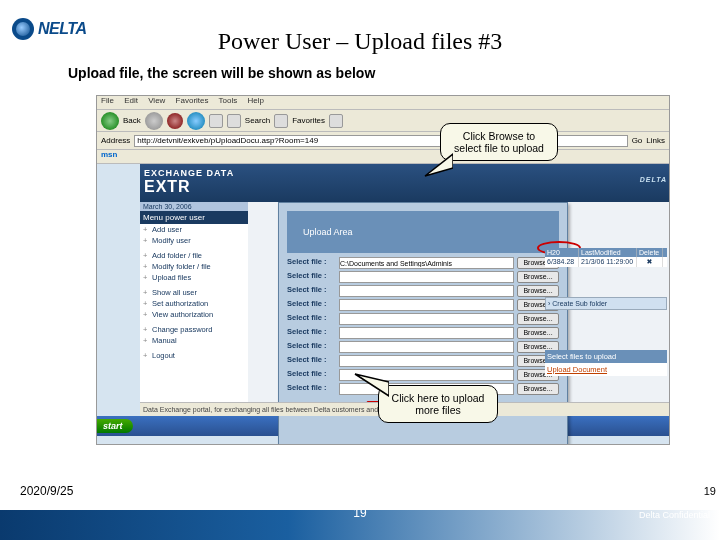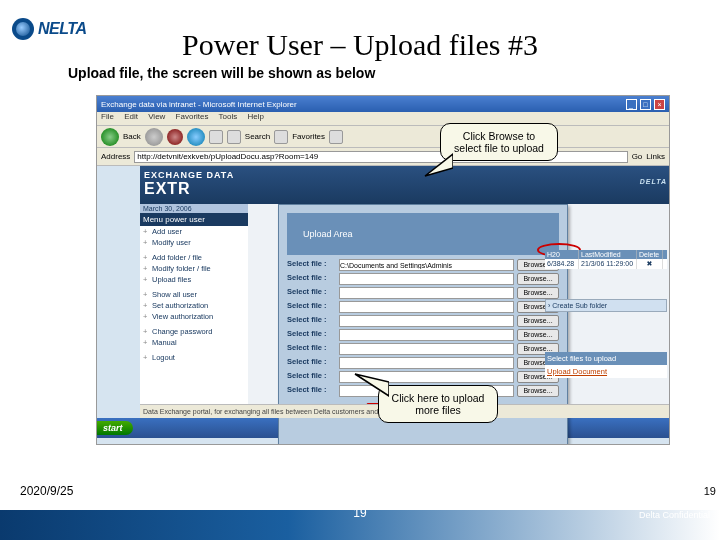--- a/index.html
+++ b/index.html
@@ -3,21 +3,21 @@
 <meta charset="utf-8">
 <style>
   * { box-sizing: border-box; margin: 0; padding: 0; }
   body { width: 720px; height: 540px; font-family: Arial, sans-serif; background: #fff; position: relative; overflow: hidden; }
   .slide { width: 720px; height: 540px; position: relative; background: #fff; }
   .footer-gradient { position: absolute; bottom: 0; left: 0; width: 720px; height: 30px; background: linear-gradient(to right, #0a3a6e 0%, #1a5fa0 40%, #fff 100%); }
   .logo { position: absolute; top: 18px; left: 12px; display: flex; align-items: center; }
   .logo-circle { width: 22px; height: 22px; background: #0a4a8a; border-radius: 50%; margin-right: 4px; position: relative; }
   .logo-circle::after { content:""; position:absolute; left:4px; top:4px; width:14px; height:14px; border-radius:50%; background: radial-gradient(circle at 40% 40%, #9cf, #0a4a8a); }
   .logo-text { font-size: 16px; font-weight: bold; color: #0a4a8a; font-style: italic; letter-spacing: -0.5px; }
-  .title { position: absolute; top: 28px; left: 0; width: 720px; text-align: center; font-size: 30px; font-family: "Times New Roman", serif; color: #000; }
+  .title { position: absolute; top: 28px; left: 0; width: 720px; text-align: center; font-size: 24px; font-family: "Times New Roman", serif; color: #000; }
   .subtitle { position: absolute; top: 65px; left: 68px; font-size: 14px; font-weight: bold; color: #000; }
   .screenshot { position: absolute; top: 95px; left: 96px; width: 574px; height: 350px; border: 1px solid #999; background: #d6e4f0; font-size: 9px; overflow: hidden; }
   .ie-titlebar { background: linear-gradient(#4a7fd0, #2a5fb0); height: 16px; color: #fff; font-size: 8px; padding: 1px 4px; display:flex; justify-content:space-between; align-items:center; }
   .ie-titlebar .wbtns span { display:inline-block; width:11px; height:11px; background:#c44; margin-left:1px; border:1px solid #fff; font-size:7px; text-align:center; line-height:9px; }
   .ie-titlebar .wbtns span:first-child, .ie-titlebar .wbtns span:nth-child(2){ background:#3a70c0; }
   .ie-menubar { background: #ece9d8; height: 14px; font-size: 8px; color: #333; padding: 0 4px; border-bottom:1px solid #bbb; }
   .ie-menubar span { margin-right: 8px; }
   .ie-toolbar { background: #ece9d8; height: 22px; border-bottom:1px solid #bbb; display:flex; align-items:center; padding:0 4px; gap:4px; }
   .tb-btn { width:18px; height:18px; border-radius:50%; background: radial-gradient(#8c8,#070); display:inline-block; }
   .tb-btn.red { background: radial-gradient(#c88,#700); width:16px; height:16px; }
@@ -72,28 +72,20 @@
 
   <div class="logo">
     <div class="logo-circle"></div>
     <div class="logo-text">NELTA</div>
   </div>
 
   <div class="title">Power User – Upload files #3</div>
   <div class="subtitle">Upload file, the screen will be shown as below</div>
 
   <div class="screenshot">
-    <div class="ie-titlebar">
-      <span>Exchange data via intranet - Microsoft Internet Explorer</span>
-      <span class="wbtns">
-        <span>_</span>
-        <span>□</span>
-        <span>×</span>
-      </span>
-    </div>
     <div class="ie-menubar">
       <span>File</span>
       <span>Edit</span>
       <span>View</span>
       <span>Favorites</span>
       <span>Tools</span>
       <span>Help</span>
     </div>
     <div class="ie-toolbar">
       <span class="tb-btn"></span>
@@ -106,20 +98,23 @@
       <span style="font-size:8px;">Search</span>
       <span class="tb-btn misc"></span>
       <span style="font-size:8px;">Favorites</span>
       <span class="tb-btn misc"></span>
     </div>
     <div class="ie-address">
       <span>Address</span>
       <input value="http://detvnit/exkveb/pUploadDocu.asp?Room=149" style="">
       <span>Go</span>
       <span>Links</span>
+    </div>
+    <div class="ie-msn">
+      <span style="color:#06c;font-weight:bold;">msn</span>
     </div>
 
     <div style="position:relative; height:252px;margin-left:43px;">
       <div class="banner">
         <div style="font-size:9px;">EXCHANGE DATA</div>
         <div class="big">EXTR</div>
         <span class="delta-logo-r">DELTA</span>
       </div>
       <div class="content-area" style="height:200px;">
         <div class="left-pane">

